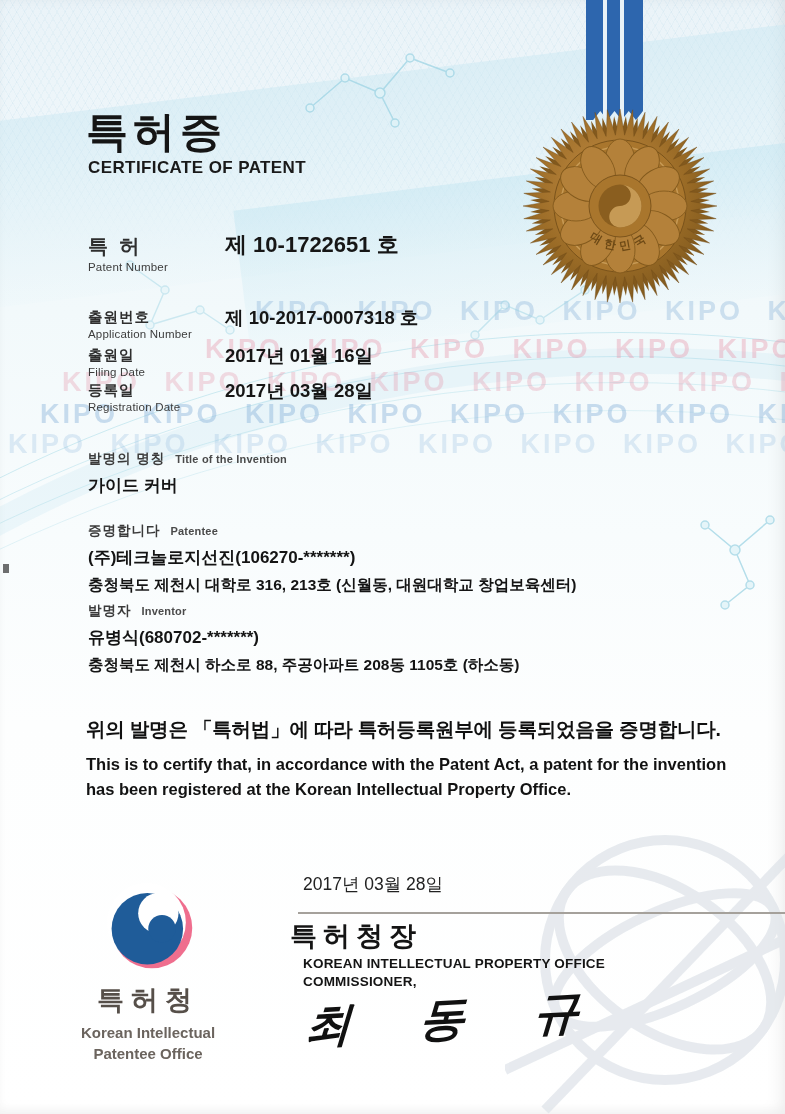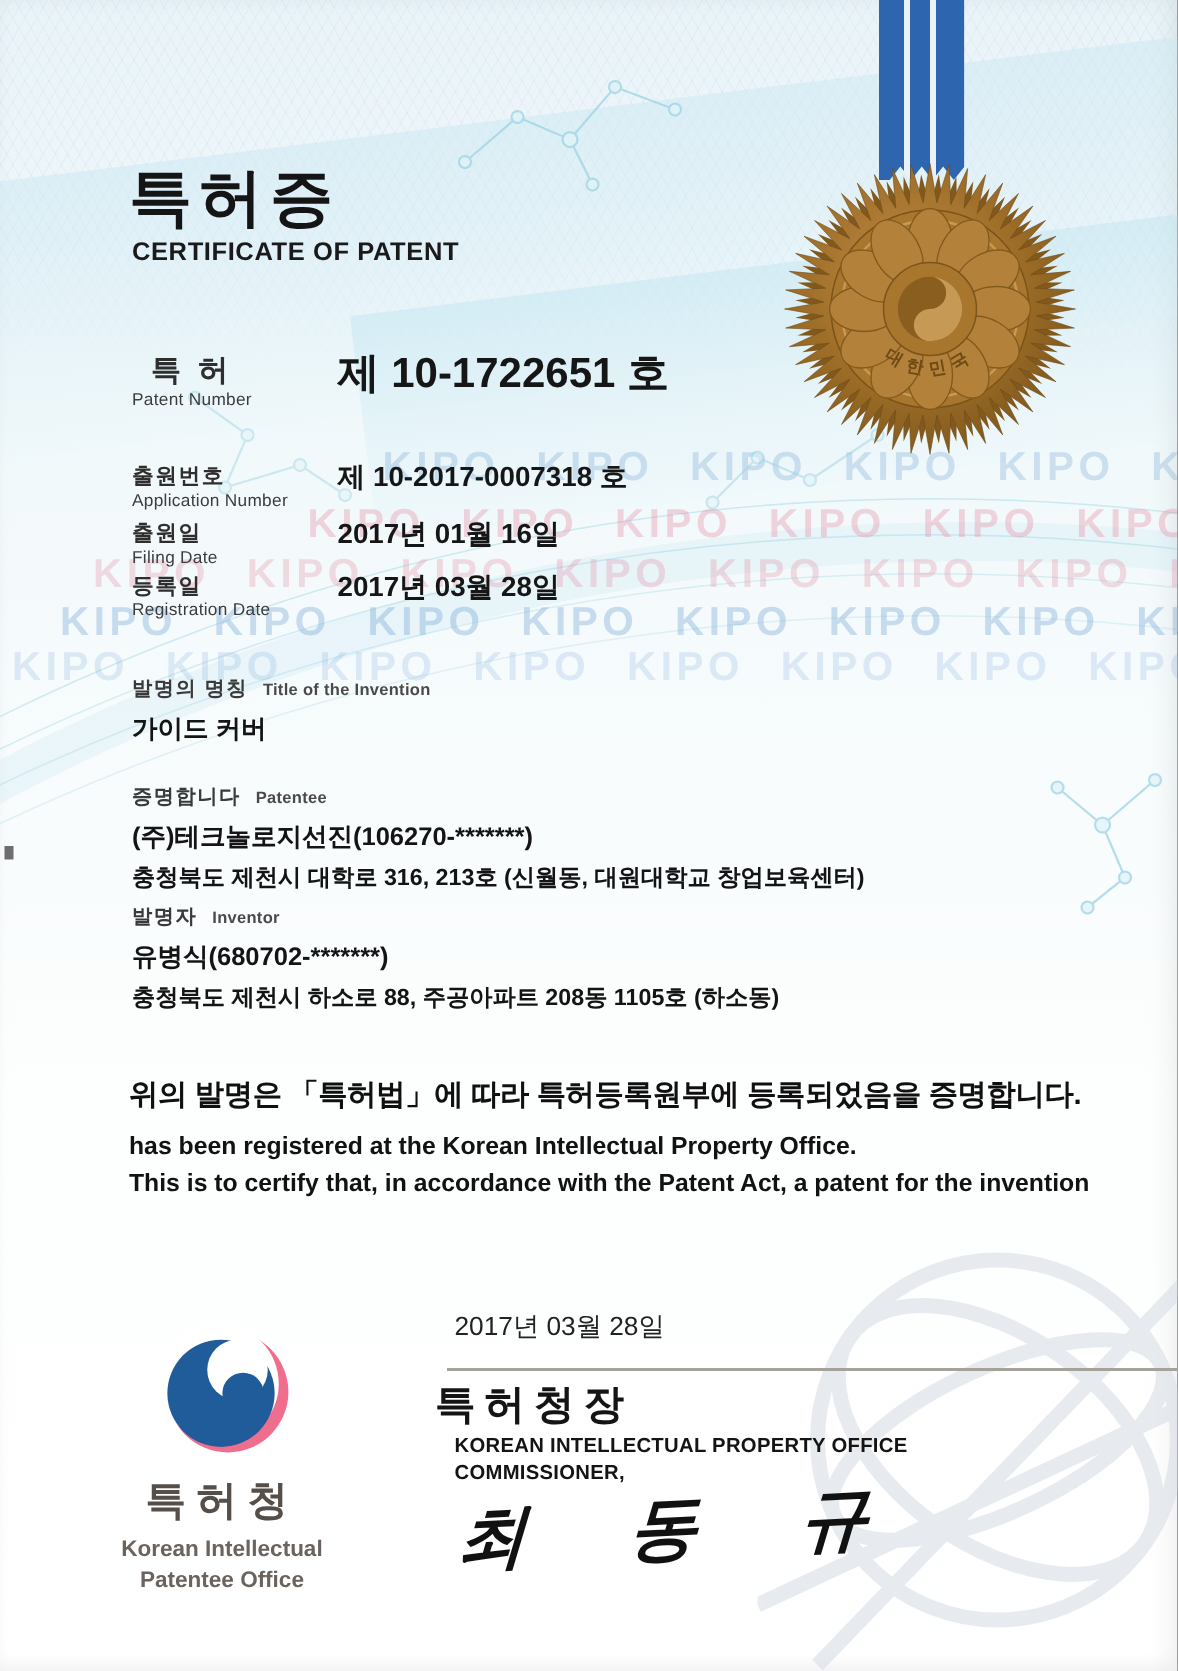--- a/index.html
+++ b/index.html
@@ -43,21 +43,21 @@
   .medal{position:absolute;left:520px;top:106px;}
   
   .abs{position:absolute;}
   .title-ko{left:86px;top:104px;font-size:42px;font-weight:800;letter-spacing:5px;color:#151515;}
   .title-en{left:88px;top:158px;font-size:17px;font-weight:700;letter-spacing:.4px;color:#1a1a1a;}
   .f-label{font-weight:700;color:#2e2e2e;}
   .f-sub{font-size:11.5px;font-weight:400;color:#3c3c3c;margin-top:1px;letter-spacing:.2px;}
   .row-patent .f-label{font-size:20px;letter-spacing:3px;}
   .row-sm .f-label{font-size:14.5px;letter-spacing:1px;}
   .f-value{position:absolute;left:137px;top:-3px;font-weight:800;color:#161616;white-space:nowrap;}
-  .row-patent .f-value{font-size:28px;}
+  .row-patent .f-value{font-size:22px;}
   .row-sm .f-value{font-size:18.5px;}
   .sec-label{font-size:13.5px;font-weight:700;color:#3a3a3a;letter-spacing:1px;}
   .sec-label .en{font-size:11px;font-weight:600;color:#4a4a4a;margin-left:10px;letter-spacing:.2px;}
   .sec-name{font-size:17px;font-weight:800;color:#141414;margin-top:6px;}
   .sec-addr{font-size:15.5px;font-weight:800;color:#141414;margin-top:6px;}
   .stmt-ko{left:86px;top:716px;width:680px;font-size:19.5px;font-weight:800;color:#101010;letter-spacing:-.2px;}
   .stmt-en{left:86px;top:752px;width:690px;font-size:16.5px;font-weight:700;color:#121212;line-height:1.5;}
   .issue-date{left:303px;top:872px;font-size:17.5px;font-weight:500;color:#222;}
   .issue-line{left:298px;top:912px;width:487px;height:2px;background:#a5a19b;}
   .comm-ko{left:290px;top:918px;font-size:27px;font-weight:800;letter-spacing:6px;color:#141414;}
@@ -179,21 +179,21 @@
     <circle r="21.5" fill="#8a5e1f"></circle>
     <path d="M0,-21.5 A21.5,21.5 0 0 1 0,21.5 A10.75,10.75 0 0 1 0,0 A10.75,10.75 0 0 0 0,-21.5 Z" fill="#c69a55"></path>
     <text font-size="11.5" font-weight="bold" fill="#6e4a16" letter-spacing="5" font-family="Liberation Sans, sans-serif">
       <textPath href="#arcText" startOffset="50%" text-anchor="middle">대한민국</textPath>
     </text>
   </svg>
 
   <div class="abs title-ko">특허증</div>
   <div class="abs title-en">CERTIFICATE OF PATENT</div>
 
-  <div class="abs row-patent" style="left:88px;top:233px;text-align:center;">
+  <div class="abs row-patent" style="left:88px;top:233px;">
     <div class="f-label">특 허</div>
     <div class="f-sub">Patent Number</div>
     <div class="f-value">제 10-1722651 호</div>
   </div>
   <div class="abs row-sm" style="left:88px;top:308px;">
     <div class="f-label">출원번호</div>
     <div class="f-sub">Application Number</div>
     <div class="f-value">제 10-2017-0007318 호</div>
   </div>
   <div class="abs row-sm" style="left:88px;top:346px;">
@@ -225,22 +225,22 @@
   <div class="abs" style="left:88px;top:602px;">
     <div class="sec-label">
       <span>발명자</span><span class="en">Inventor</span>
     </div>
     <div class="sec-name">유병식(680702-*******)</div>
     <div class="sec-addr">충청북도 제천시 하소로 88, 주공아파트 208동 1105호 (하소동)</div>
   </div>
 
   <div class="abs stmt-ko">위의 발명은 「특허법」에 따라 특허등록원부에 등록되었음을 증명합니다.</div>
   <div class="abs stmt-en">
+    <div>This is to certify that, in accordance with the Patent Act, a patent for the invention</div>
     <div>has been registered at the Korean Intellectual Property Office.</div>
-    <div>This is to certify that, in accordance with the Patent Act, a patent for the invention</div>
   </div>
 
   <div class="abs issue-date">2017년 03월 28일</div>
   <div class="abs issue-line"></div>
   <div class="abs comm-ko">특허청장</div>
   <div class="abs comm-en">
     <div>KOREAN INTELLECTUAL PROPERTY OFFICE</div>
     <div>COMMISSIONER,</div>
   </div>
   <div class="abs signature">최 동 규</div>

